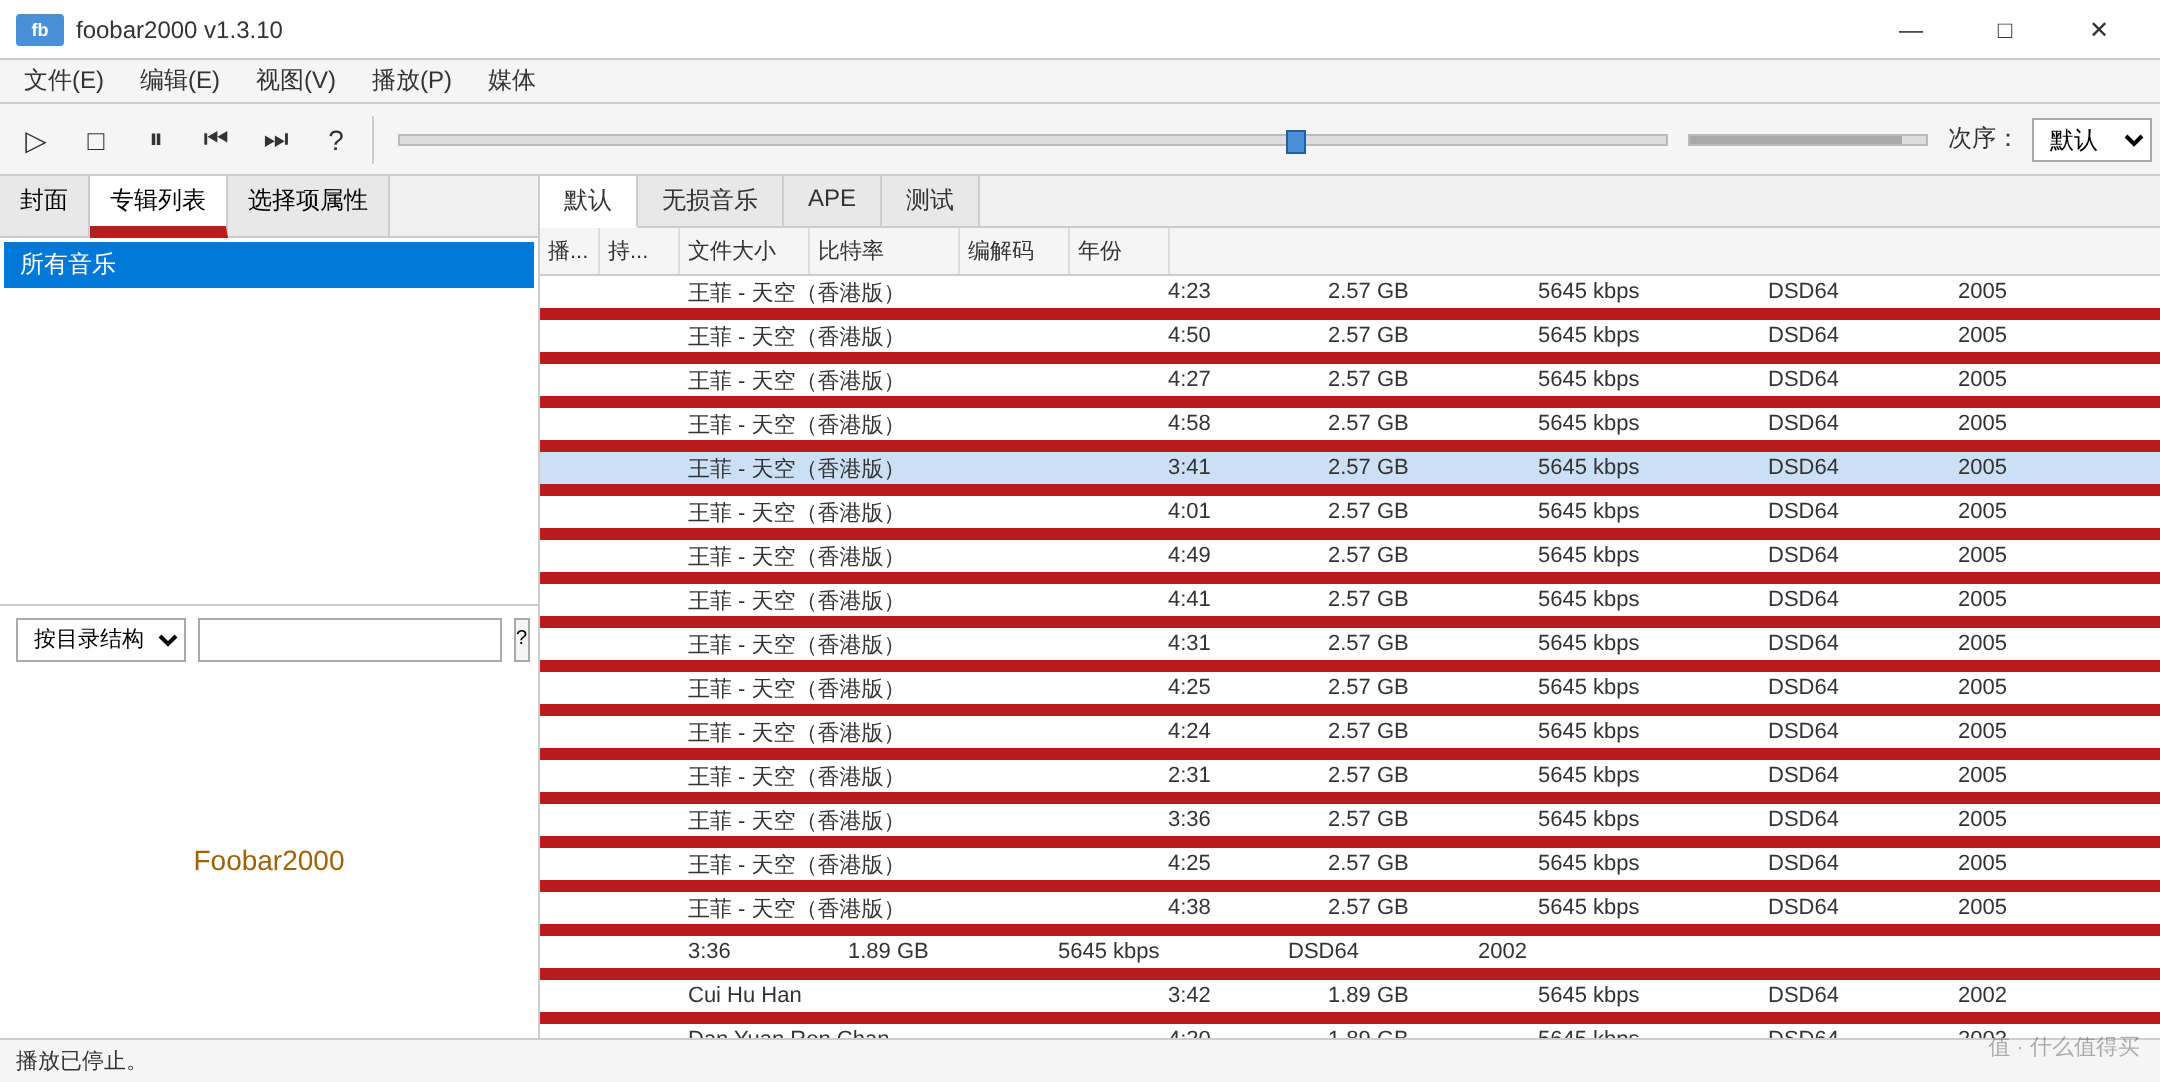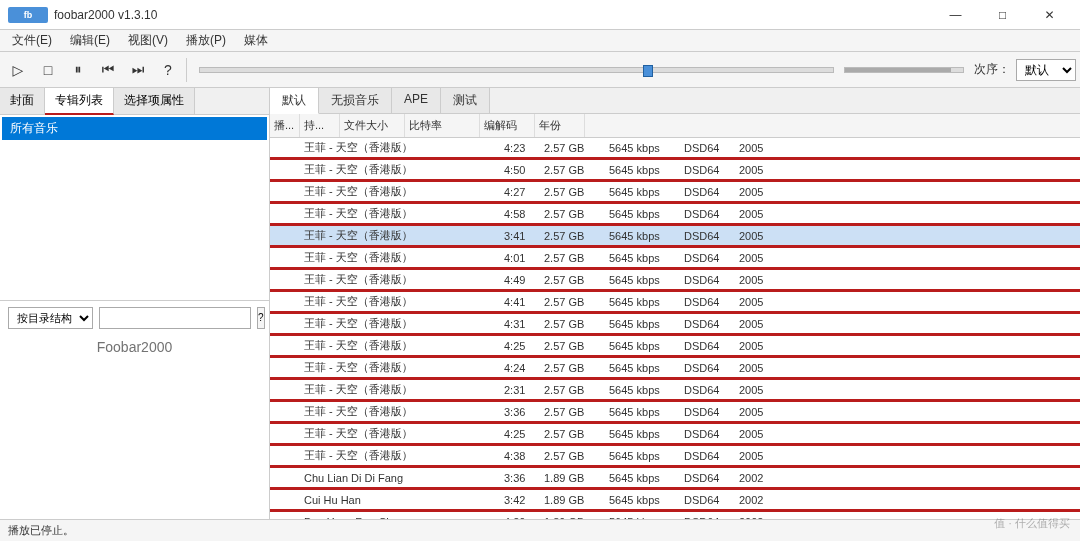--- a/index.html
+++ b/index.html
@@ -24,21 +24,21 @@
       height: 30px;
       padding: 0 8px;
       flex-shrink: 0;
     }
     .title-left {
       display: flex;
       align-items: center;
       gap: 6px;
     }
     .title-icon {
-      width: 40px;
+      width: 24px;
       height: 16px;
       background: #4a90d9;
       border-radius: 2px;
       display: flex;
       align-items: center;
       justify-content: center;
       color: white;
       font-size: 9px;
       font-weight: bold;
     }
@@ -168,21 +168,21 @@
     .left-tab {
       padding: 4px 10px;
       font-size: 12px;
       cursor: pointer;
       border-right: 1px solid #ccc;
       background: #e8e8e8;
       color: #000000;
     }
     .left-tab.active {
       background: #fff;
-      border-bottom: 2px solid #b91c1c;
+      border-bottom: 6px solid #b91c1c;
       margin-bottom: -1px;
       z-index: 1;
     }
 
     
     .library-tree {
       flex: 1;
       overflow-y: auto;
       padding: 2px;
     }
@@ -256,23 +256,24 @@
     }
     .bottom-tab.active {
       background: #fff;
       border-top: 2px solid #4a90d9;
     }
 
     
     .fb-label {
       flex: 1;
       display: flex;
+      align-items: center;
       justify-content: center;
       font-size: 14px;
-      color: #737373;
+      color: #a16207;
     }
 
     
     .right-panel {
       flex: 1;
       display: flex;
       flex-direction: column;
       overflow: hidden;
       background: #fff;
     }
@@ -324,22 +325,23 @@
     
     .playlist-body {
       flex: 1;
       overflow-y: auto;
       overflow-x: hidden;
     }
     .pl-row {
       display: flex;
       align-items: center;
       height: 22px;
-      border-bottom: 3px solid #b91c1c;
+      border-bottom: 6px solid #b91c1c;
       font-size: 11px;
+      gap: 40px;
     }
     .pl-row.selected { background: #cce0f5; }
     .pl-cell {
       padding: 0 4px;
       height: 100%;
       display: flex;
       align-items: center;
       flex-shrink: 0;
       overflow: hidden;
       white-space: nowrap;
@@ -600,21 +602,20 @@
       <div class="pl-cell" style="width:30px"></div>
       <div class="pl-cell" style="width:200px; overflow:hidden; text-overflow:ellipsis">王菲 - 天空（香港版）</div>
       <div class="pl-cell" style="width:40px">4:38</div>
       <div class="pl-cell" style="width:65px">2.57 GB</div>
       <div class="pl-cell" style="width:75px">5645 kbps</div>
       <div class="pl-cell" style="width:55px">DSD64</div>
       <div class="pl-cell" style="width:50px">2005</div>
     </div>
         <div class="pl-row">
       <div class="pl-cell" style="width:30px"></div>
-      <div class="pl-cell" style="width:200px; overflow:hidden; text-overflow:ellipsis">Chu Lian Di Di Fang</div>
       <div class="pl-cell" style="width:40px">3:36</div>
       <div class="pl-cell" style="width:65px">1.89 GB</div>
       <div class="pl-cell" style="width:75px">5645 kbps</div>
       <div class="pl-cell" style="width:55px">DSD64</div>
       <div class="pl-cell" style="width:50px">2002</div>
     </div>
         <div class="pl-row">
       <div class="pl-cell" style="width:30px"></div>
       <div class="pl-cell" style="width:200px; overflow:hidden; text-overflow:ellipsis">Cui Hu Han</div>
       <div class="pl-cell" style="width:40px">3:42</div>

